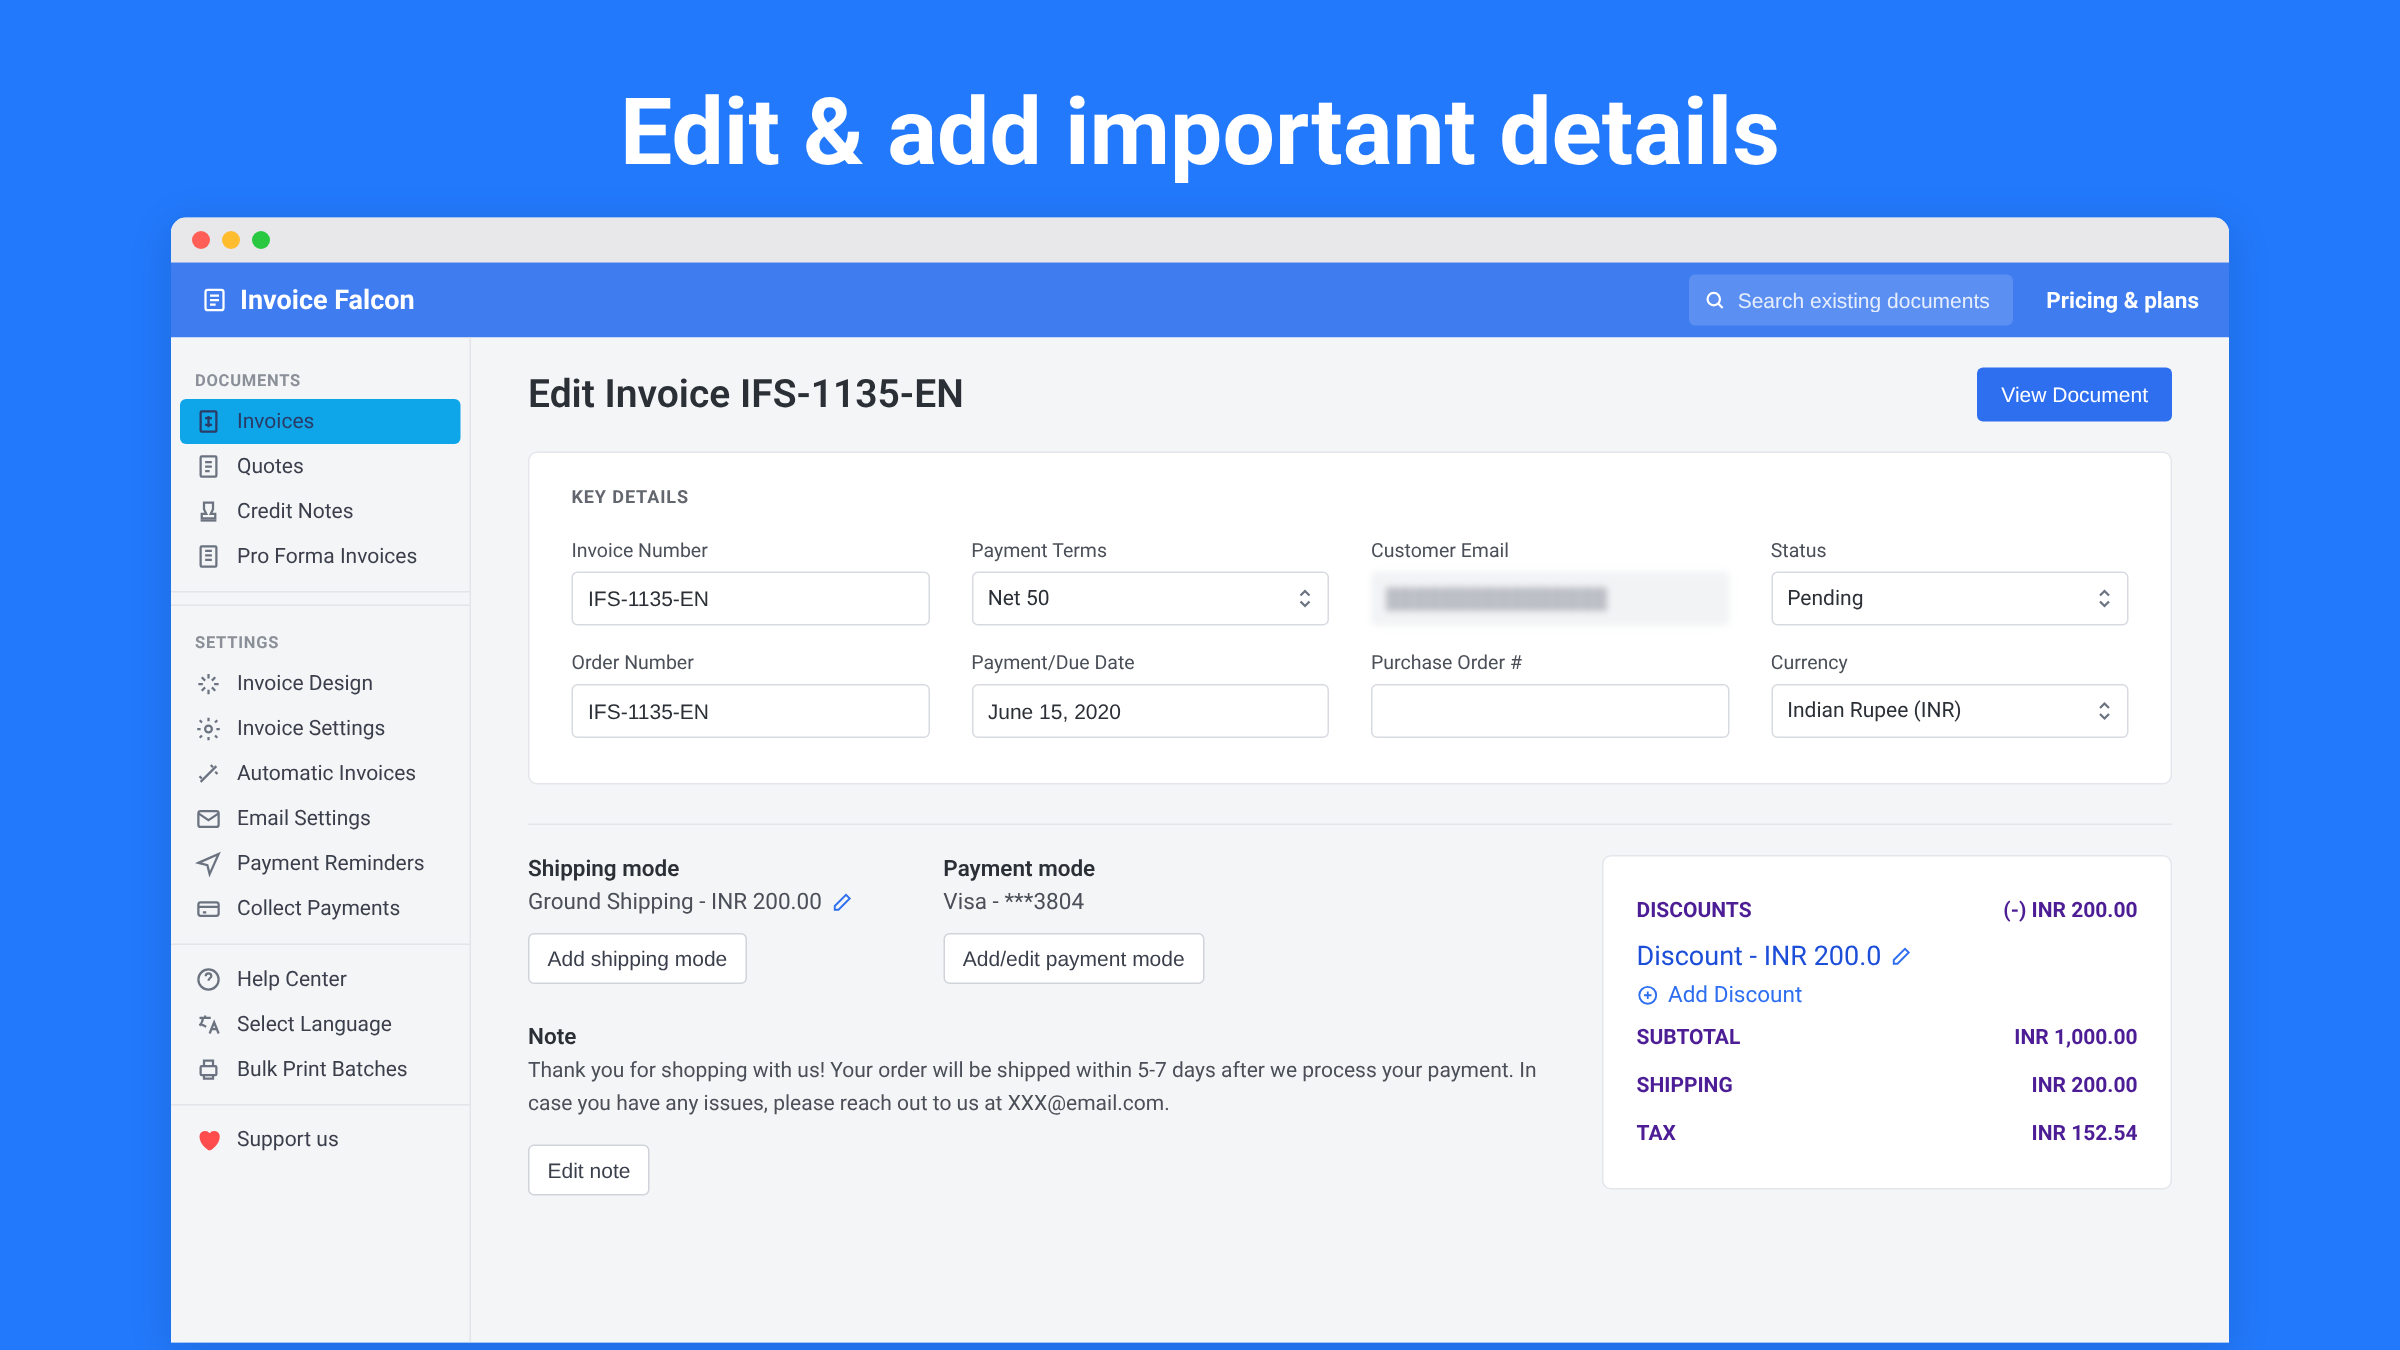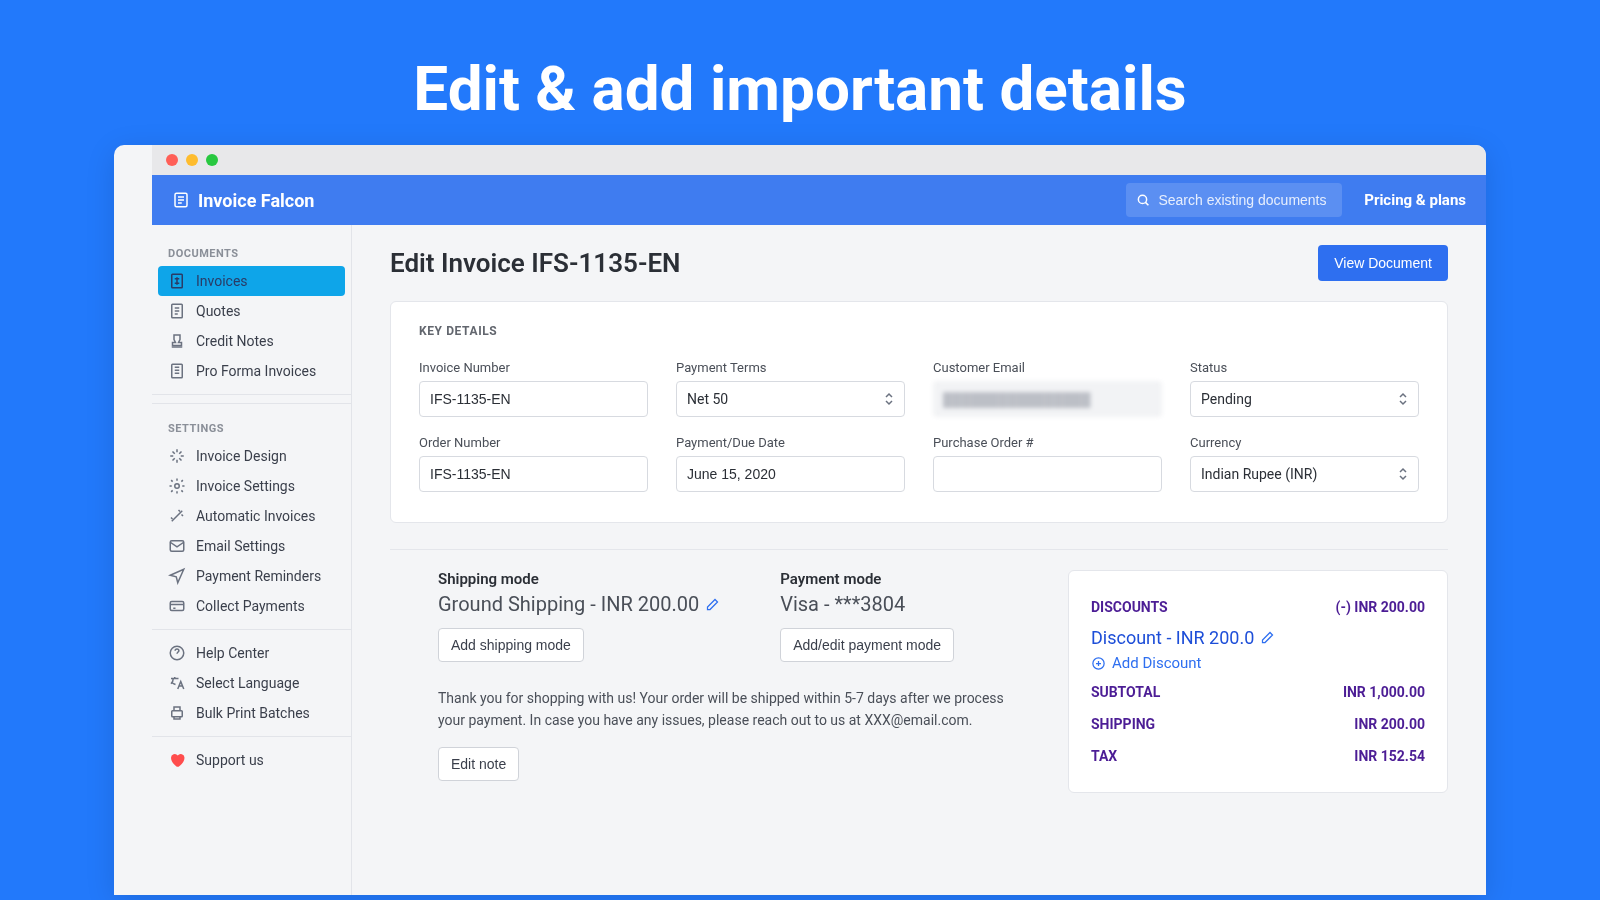--- a/index.html
+++ b/index.html
@@ -18,21 +18,20 @@
   padding-top: 52px;
   padding-bottom: 20px;
 }
 .window {
   width: 1372px;
   margin: 0 auto;
   background: #f4f5f7;
   border-radius: 10px 10px 0 0;
   overflow: hidden;
   box-shadow: 0 6px 30px rgba(0,0,0,.12);
-  padding-left: 38px;
 }
 .titlebar {
   height: 30px;
   background: #e8e8ea;
   display: flex;
   align-items: center;
   padding-left: 14px;
   gap: 8px;
 }
 .traffic { width: 12px; height: 12px; border-radius: 50%; }
@@ -158,25 +157,25 @@
 .sel-caret { width: 10px; color: #6b7280; }
 .blur-box {
   height: 36px;
   border-radius: 4px;
   background: #f2f3f5;
   filter: blur(2px);
   display: flex; align-items: center; padding: 0 10px;
   color: #bcbfc6; font-size: 13px;
 }
 .hr { height: 1px; background: #e4e6eb; margin: 26px 0 20px; }
-.mid-row { display: flex; gap: 40px; margin-left: 48px; }
+.mid-row { display: flex; gap: 40px; }
 .left-col { flex: 1; }
 .right-col { width: 380px; }
 .subhead { font-size: 15px; font-weight: 600; color: #2b2f36; margin-bottom: 4px; }
-.valline { font-size: 20px; color: #4a4f58; display: flex; align-items: center; gap: 6px; margin-bottom: 12px; }
+.valline { font-size: 15px; color: #4a4f58; display: flex; align-items: center; gap: 6px; margin-bottom: 12px; }
 .edit-ic { width: 15px; height: 15px; color: #2e6ff0; cursor: pointer; }
 .small-btn {
   border: 1px solid #d0d3d9;
   background: #fff;
   border-radius: 4px;
   padding: 8px 12px;
   font-size: 14px;
   color: #3a3f4b;
   cursor: pointer;
 }
@@ -417,20 +416,21 @@
             </div>
             <div class="inner-col">
               <div class="subhead">Payment mode</div>
               <div class="valline">
                 <span>Visa - ***3804</span>
               </div>
               <button class="small-btn">Add/edit payment mode</button>
             </div>
           </div>
 
+          <div class="subhead">Note</div>
           <div class="note-text">Thank you for shopping with us! Your order will be shipped within 5-7 days after we process your payment. In case you have any issues, please reach out to us at XXX@email.com.</div>
           <button class="small-btn">Edit note</button>
         </div>
 
         <div class="right-col">
           <div class="summary">
             <div class="sum-row head">
               <span>DISCOUNTS</span>
               <span>(-) INR 200.00</span>
             </div>

